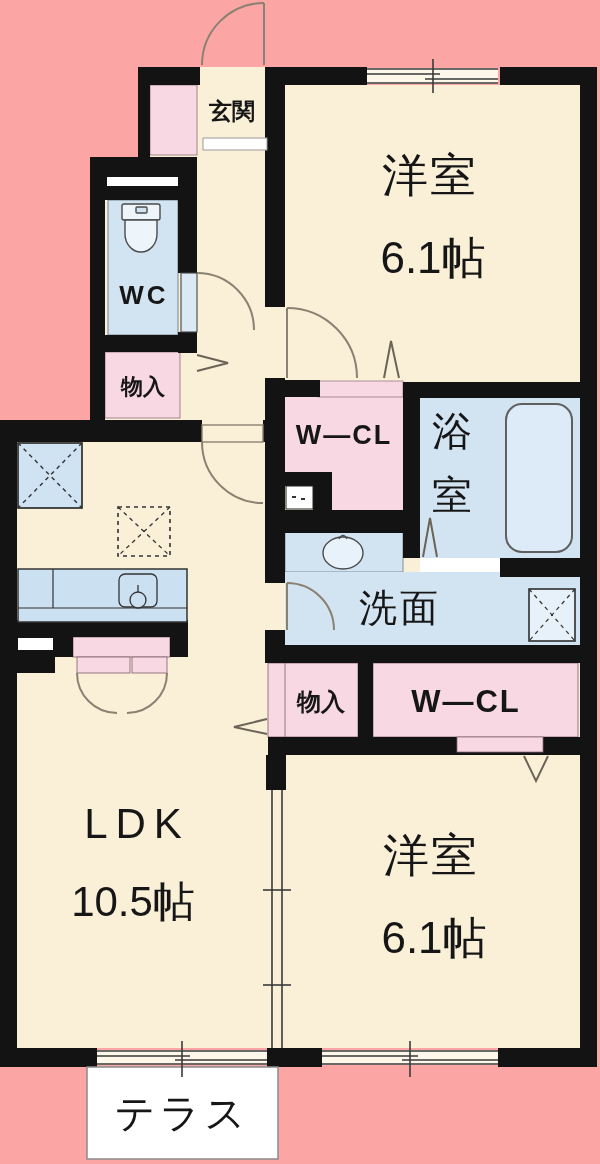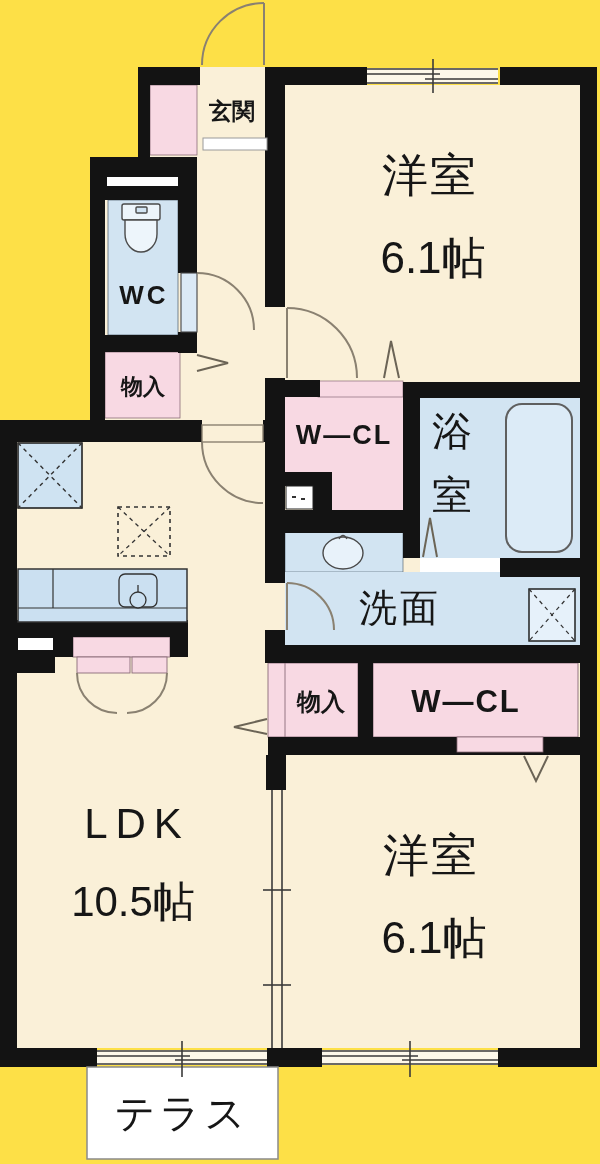--- a/index.html
+++ b/index.html
@@ -1,16 +1,16 @@
 <!DOCTYPE html>
 <html><head>
 <meta charset="utf-8">
 <style>
   html,body{margin:0;padding:0;background:#ffffff;}
-  .stage{position:relative;width:600px;height:1164px;background:#fde047;overflow:hidden;
+  .stage{position:relative;width:600px;height:1164px;background:#fca5a5;overflow:hidden;
          font-family:"Liberation Sans","DejaVu Sans",sans-serif;}
   svg{display:block}
   text{fill:#161616;font-family:"Liberation Sans","DejaVu Sans",sans-serif;}
 </style>
 </head>
 <body>
 
 <div class="stage">
 <svg width="600" height="1164" viewBox="0 0 600 1164">
 

